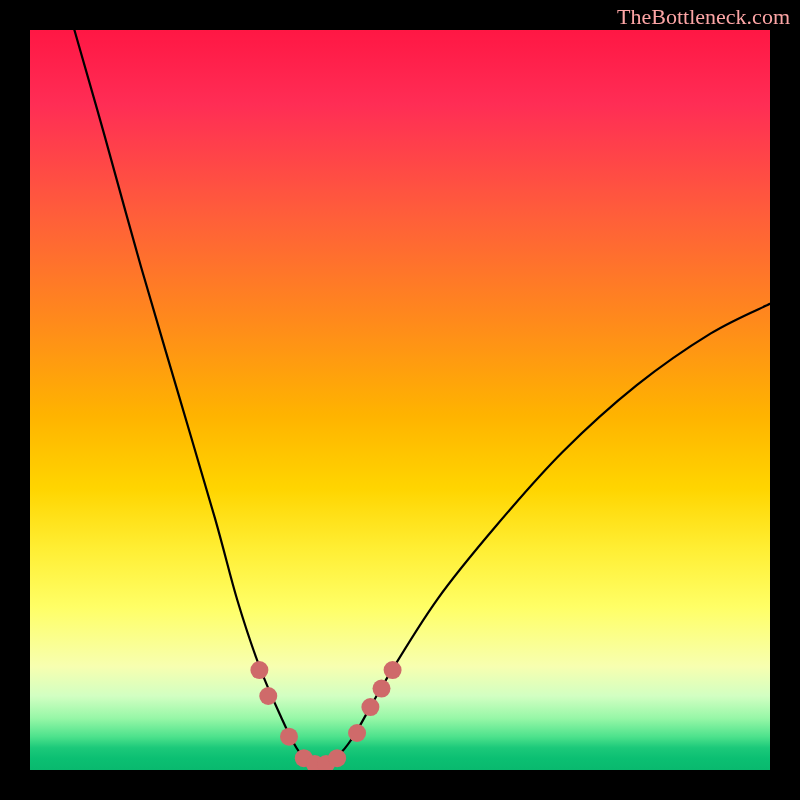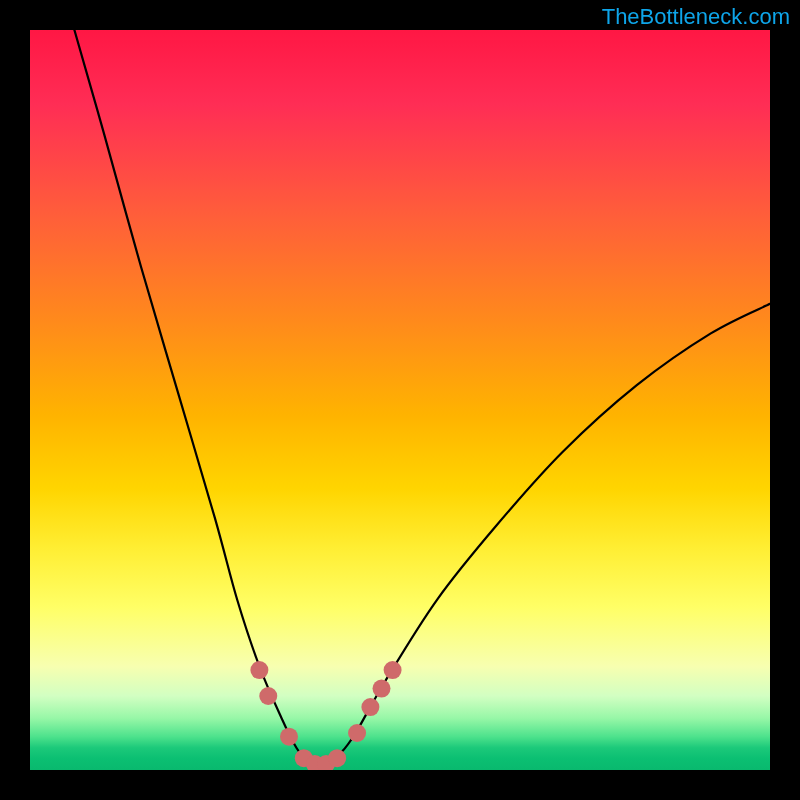--- a/index.html
+++ b/index.html
@@ -13,24 +13,25 @@
   }
   .stage {
     position: relative;
     width: 800px;
     height: 800px;
   }
   .watermark {
     position: absolute;
     top: 4px;
     right: 10px;
-    color: #0ea5e9;
+    color: #fca5a5;
     font-size: 22px;
     z-index: 20;
     user-select: none;
+    font-family: Liberation Serif, serif;
   }
   .plot {
     position: absolute;
     left: 30px;
     top: 30px;
     width: 740px;
     height: 740px;
   }
   .gradient {
     position: absolute;

